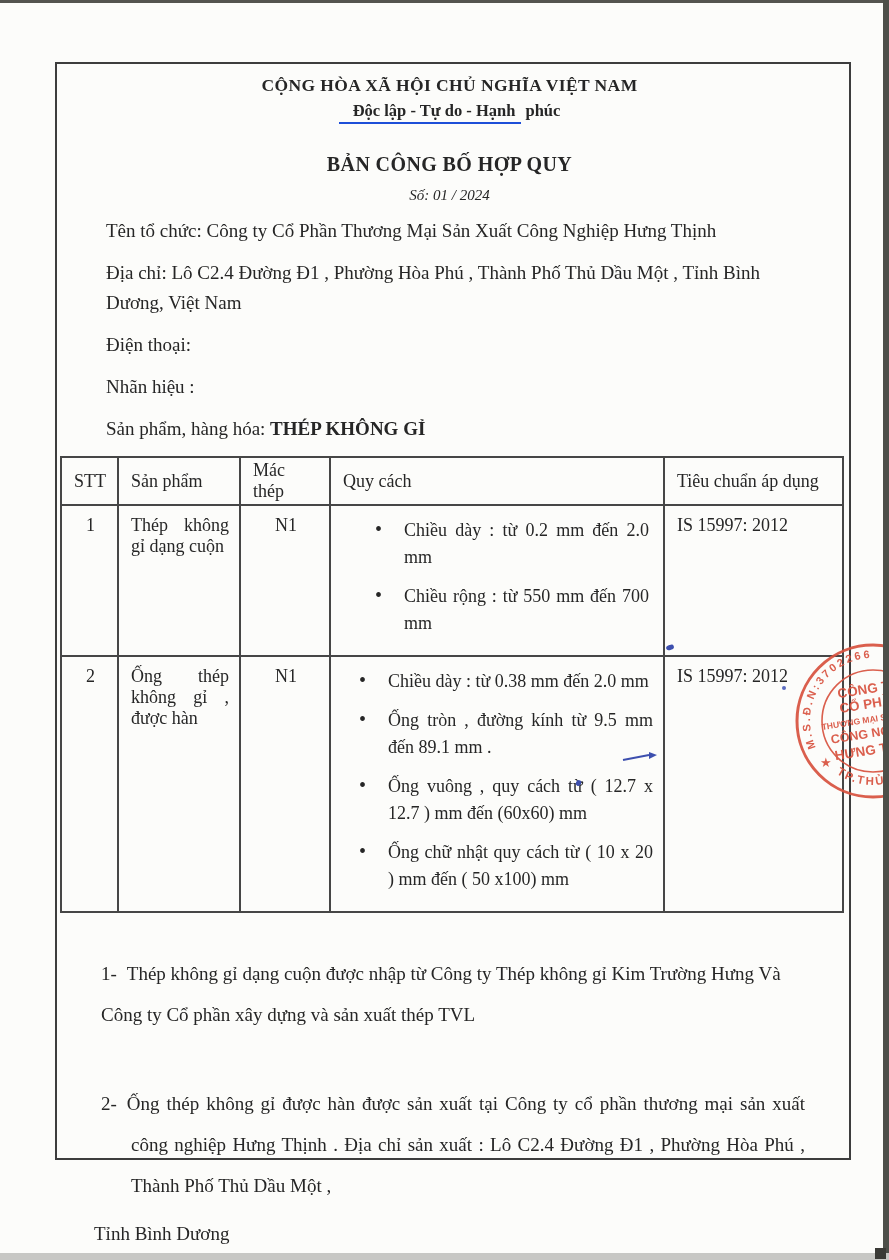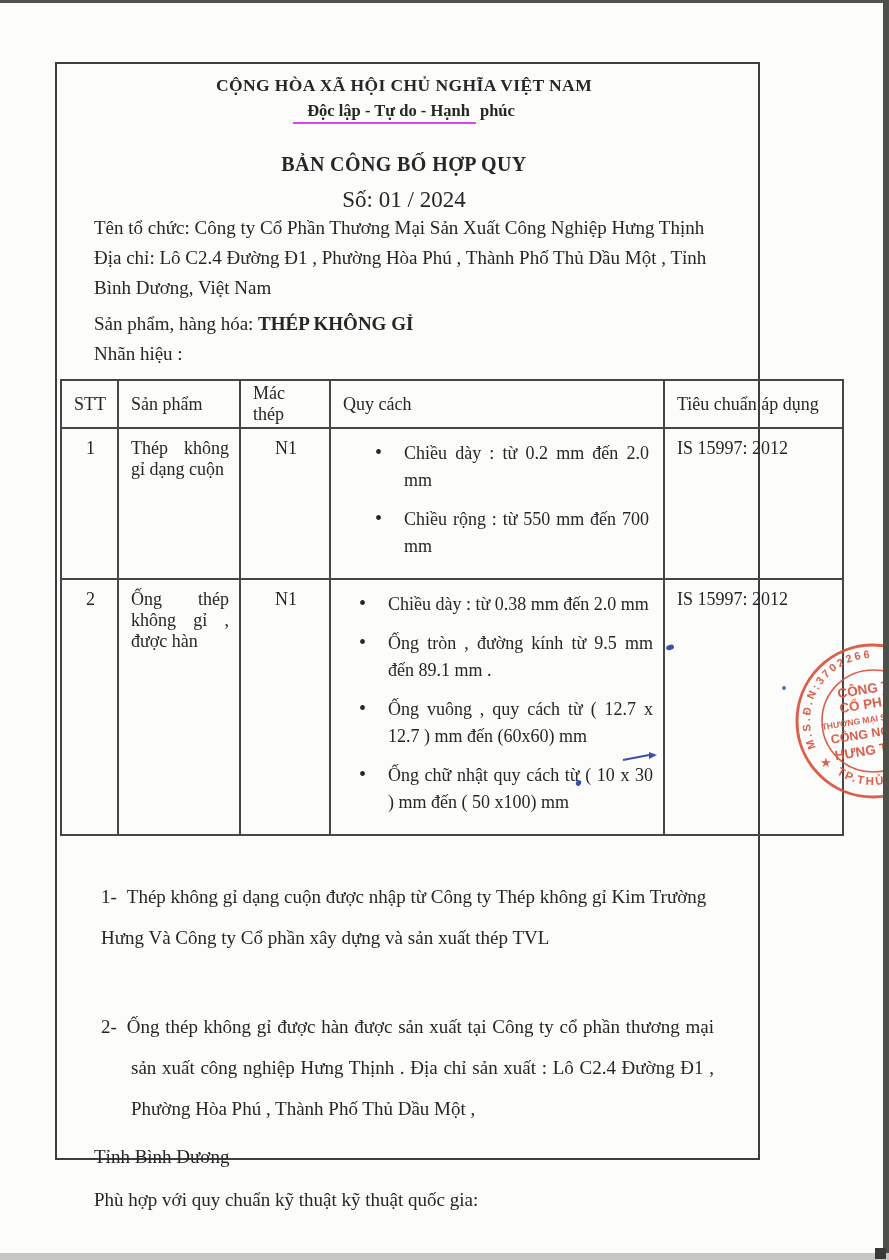--- a/index.html
+++ b/index.html
@@ -13,34 +13,34 @@
   }
   
   .scan-top    { position:absolute; top:0; left:0; width:889px; height:3px; background:#54544f; z-index:40; }
   .scan-right  { position:absolute; top:0; right:0; width:6px; height:1253px; background:#4d4f49; z-index:40; }
   .scan-bottom { position:absolute; bottom:0; left:0; width:889px; height:7px; background:#c7c7c4; z-index:40; }
   .scan-corner { position:absolute; bottom:1px; right:3px; width:11px; height:11px; background:#3a3a36; z-index:41; }
 
   .page-box {
     position: absolute;
     left: 55px; top: 62px;
-    width: 705px; height: 1098px;
+    width: 796px; height: 1098px;
     border: 2px solid #3d3d3d;
     box-sizing: border-box;
     padding: 11px 44px 0 37px;
   }
 
   .center { text-align: center; }
   .republic { font-size: 17.5px; font-weight: bold; letter-spacing: .4px; margin: 0; }
   .motto { font-size: 16.5px; font-weight: bold; margin: 5px 0 0 0; }
-  .motto .u { border-bottom: 2px solid #d946ef; padding: 0 6px 2px 14px; }
+  .motto .u { border-bottom: 2px solid #1d4ed8; padding: 0 6px 2px 14px; }
   .doc-title { font-size: 20px; font-weight: bold; letter-spacing: .4px; margin: 32px 0 0 0; }
-  .doc-number { font-size: 23px; font-weight: normal; margin: 11px 0 0 0; }
-
-  p.body-line { font-size: 19px; line-height: 30px; margin: 0; }
+  .doc-number { font-size: 15px; font-weight: normal; margin: 11px 0 0 0; font-style: italic; }
+
+  p.body-line { font-size: 19px; line-height: 30px; margin: 12px; }
   .mt14 { margin-top: 13px; }
   .indent { margin-left: 7px; }
   .bold { font-weight: bold; }
 
   table.spec {
     border-collapse: collapse;
     table-layout: fixed;
     width: 782px;
     margin: 10px 0 0 -34px;
     font-size: 18px;
@@ -110,23 +110,24 @@
 <div class="page-box">
 
   <p class="republic center">CỘNG HÒA XÃ HỘI CHỦ NGHĨA VIỆT NAM</p>
   <p class="motto center"><span class="u">Độc lập - Tự do - Hạnh</span><span> phúc</span></p>
 
   <p class="doc-title center">BẢN CÔNG BỐ HỢP QUY</p>
   <p class="doc-number center">Số: 01 / 2024</p>
 
   <p class="body-line mt14">Tên tổ chức: Công ty Cổ Phần Thương Mại Sản Xuất Công Nghiệp Hưng Thịnh</p>
   <p class="body-line">Địa chỉ: Lô C2.4 Đường Đ1 , Phường Hòa Phú , Thành Phố Thủ Dầu Một , Tỉnh Bình Dương, Việt Nam</p>
-
+  <p class="body-line">Điện thoại:</p>
+
+  <p class="body-line indent">Nhãn hiệu :</p>
   <p class="body-line indent" style="margin-top:6px;"><span>Sản phẩm, hàng hóa: </span><span class="bold">THÉP KHÔNG GỈ</span></p>
-  <p class="body-line indent">Nhãn hiệu :</p>
 
   <table class="spec">
     <colgroup>
         <col class="c1">
         <col class="c2">
         <col class="c3">
         <col class="c4">
         <col class="c5">
       </colgroup>
     <tbody>
@@ -151,21 +152,21 @@
     </tr>
     <tr class="r2">
       <td class="cen">2</td>
       <td class="justify">Ống thép không gỉ , được hàn</td>
       <td class="cen">N1</td>
       <td style="padding-left:0; padding-right:10px;">
         <ul class="bullets">
           <li>Chiều dày : từ 0.38 mm đến 2.0 mm</li>
           <li>Ống tròn , đường kính từ 9.5 mm đến 89.1 mm .</li>
           <li>Ống vuông , quy cách từ ( 12.7 x 12.7 ) mm đến (60x60) mm</li>
-          <li>Ống chữ nhật quy cách từ ( 10 x 30 ) mm đến ( 50 x100) mm</li>
+          <li>Ống chữ nhật quy cách từ ( 10 x 20 ) mm đến ( 50 x100) mm</li>
         </ul>
       </td>
       <td>IS 15997: 2012</td>
     </tr>
   </tbody>
     </table>
 
   <div class="notes">
     <p class="note"><span class="num">1-</span><span>Thép không gỉ dạng cuộn được nhập từ Công ty Thép không gỉ Kim Trường Hưng Và Công ty Cổ phần xây dựng và sản xuất thép TVL</span></p>
     <p class="note hang"><span class="num">2-</span><span>Ống thép không gỉ được hàn được sản xuất tại Công ty cổ phần thương mại sản xuất công nghiệp Hưng Thịnh . Địa chỉ sản xuất : Lô C2.4 Đường Đ1 , Phường Hòa Phú , Thành Phố Thủ Dầu Một ,</span></p>

